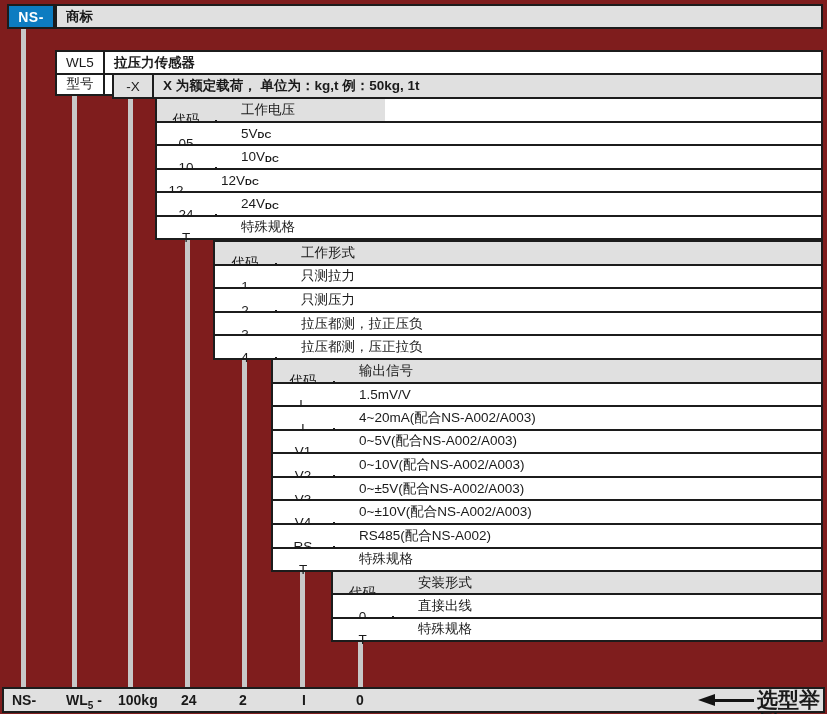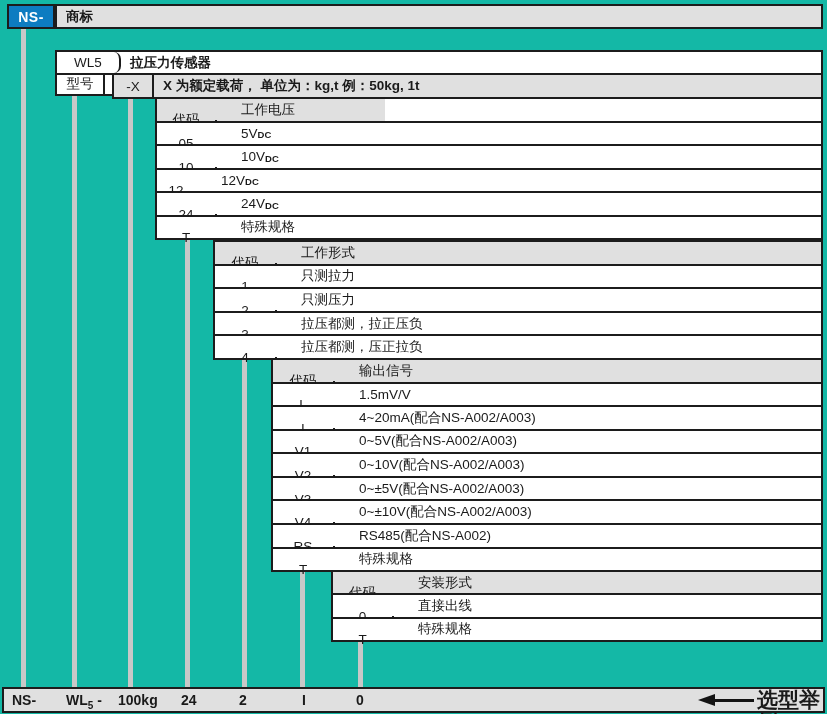--- a/index.html
+++ b/index.html
@@ -1,17 +1,17 @@
 <!DOCTYPE html>
 <html><head>
 <meta charset="utf-8">
 <style>
   html,body { margin:0; padding:0; background:#fff; }
   .canvas {
-    position:relative; width:827px; height:714px; background:#14b8a6;
+    position:relative; width:827px; height:714px; background:#7f1d1d;
     font-family:"Liberation Sans","DejaVu Sans",sans-serif; color:#1a1a1a;
     overflow:hidden;
   }
   
   .conn { position:absolute; width:5px; background:#c8c8c8; z-index:1; }
 
   
   .block {
     position:absolute; box-sizing:border-box; border:2px solid #1c1c1c;
     background:#fff; z-index:2; display:flex; align-items:stretch; font-size:13.5px;
@@ -77,21 +77,21 @@
   <div class="block gray" style="left:55px; top:4px; width:768px; height:25px;">
     <div class="labelcell">商标</div>
   </div>
 
   <div class="block" style="left:55px; top:27px; width:768px; height:25px;margin-top:44px;">
     <div class="codecell" style="width:48px;">型号</div>
     <div class="labelcell">产品名称</div>
   </div>
 
   <div class="block" style="left:55px; top:50px; width:768px; height:25px;">
-    <div class="codecell" style="width:64px;border-radius:7px;">WL5</div>
+    <div class="codecell" style="width:48px;">WL5</div>
     <div class="labelcell">拉压力传感器</div>
   </div>
 
   <div class="block gray" style="left:112px; top:73px; width:711px; height:26px;">
     <div class="codecell" style="width:40px;">-X</div>
     <div class="labelcell">X 为额定载荷， 单位为：kg,t 例：50kg, 1t</div>
   </div>
 
   <div class="tbl partialhead" id="tbl-voltage" style="left:155px; top:97px; width:668px; height:143px;">
       <div class="tr head">

